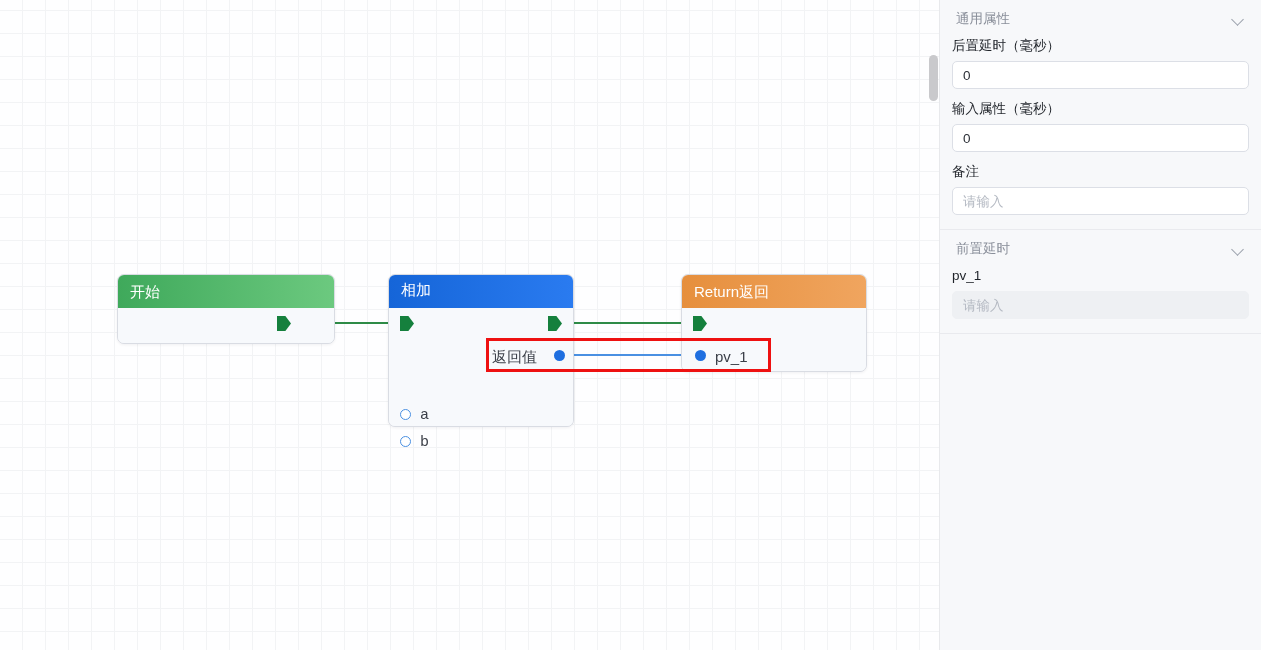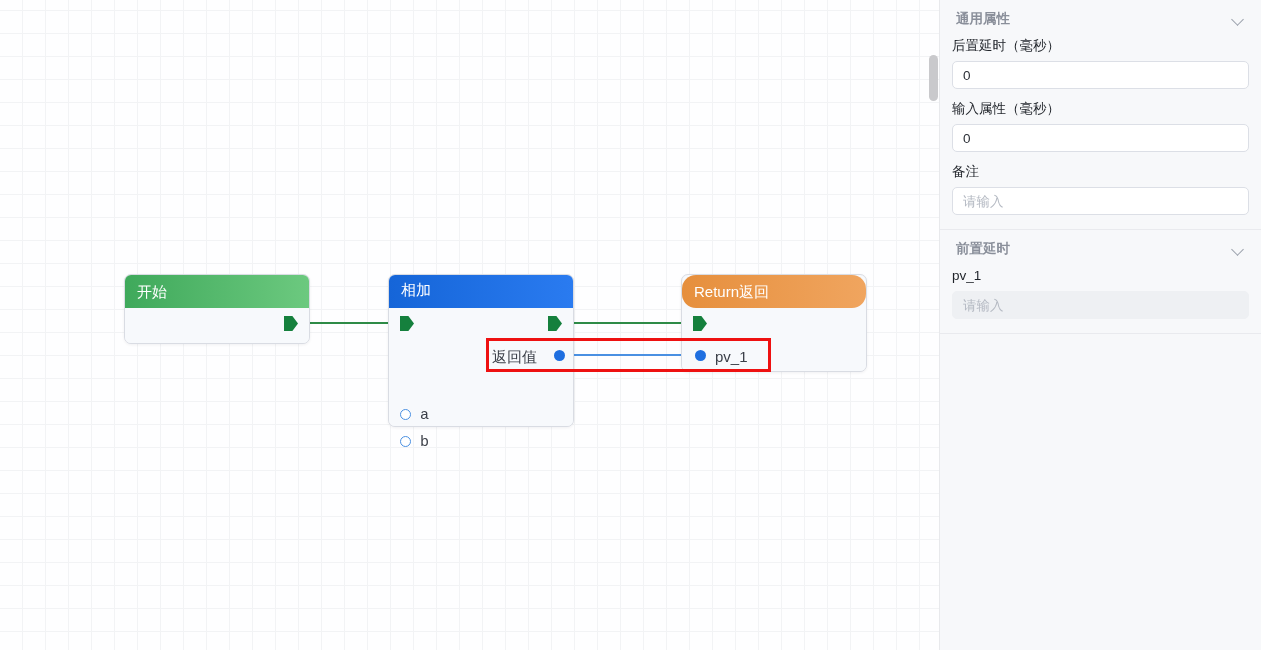--- a/index.html
+++ b/index.html
@@ -80,21 +80,21 @@
     border-radius: 6px 6px 0 0;
     color: #ffffff;
     font-size: 15px;
     padding-left: 12px;
     box-sizing: border-box;
     overflow: hidden;
     white-space: nowrap;
   }
   .node-header.green  { background: linear-gradient(to right, #3fa95b, #6cc97f); }
   .node-header.blue   { background: linear-gradient(to right, #1565d8, #2a7bf0); }
-  .node-header.orange { background: linear-gradient(to right, #e68f3d, #f0a55f); border-radius: 14px; }
+  .node-header.orange { background: linear-gradient(to right, #e68f3d, #f0a55f); }
 
   .node-body {
     position: relative;
     background: #f7f9fc;
     border-radius: 0 0 6px 6px;
   }
 
   
   .flow-port {
     position: absolute;
@@ -150,21 +150,20 @@
     box-sizing: border-box;
     overflow: hidden;
   }
   .panel-section-head {
     display: flex;
     align-items: center;
     justify-content: space-between;
     padding: 0 16px;
     height: 38px;
     box-sizing: border-box;
-    font-weight: bold;
   }
   .panel-section-head .title {
     font-size: 13.5px;
     color: #8a8f9a;
   }
   .chev {
     width: 13px;
     height: 13px;
     position: relative;
     flex: none;
@@ -226,21 +225,21 @@
 
     <svg class="edges" width="940" height="650">
 
       <line x1="287" y1="323" x2="400" y2="323" stroke="#2e8b47" stroke-width="2.2"></line>
 
       <line x1="566" y1="323" x2="694" y2="323" stroke="#2e8b47" stroke-width="2.2"></line>
 
       <line x1="561" y1="355" x2="697" y2="355" stroke="#4a90e2" stroke-width="2.2"></line>
     </svg>
 
-    <div class="node" style="left:124px; top:274px; width:186px; height:70px;">
+    <div class="node" style="left:117px; top:274px; width:218px; height:70px;">
       <div class="node-header green">开始</div>
       <div class="node-body" style="height:35px;">
         <div class="flow-port" style="left:159px; top:8px;"></div>
       </div>
     </div>
 
     <div class="node" style="left:388px; top:274px; width:186px; height:153px;font-family:Liberation Mono, monospace;">
       <div class="node-header blue">相加</div>
       <div class="node-body" style="height:118px;">
         <div class="flow-port" style="left:11px; top:8px;"></div>

